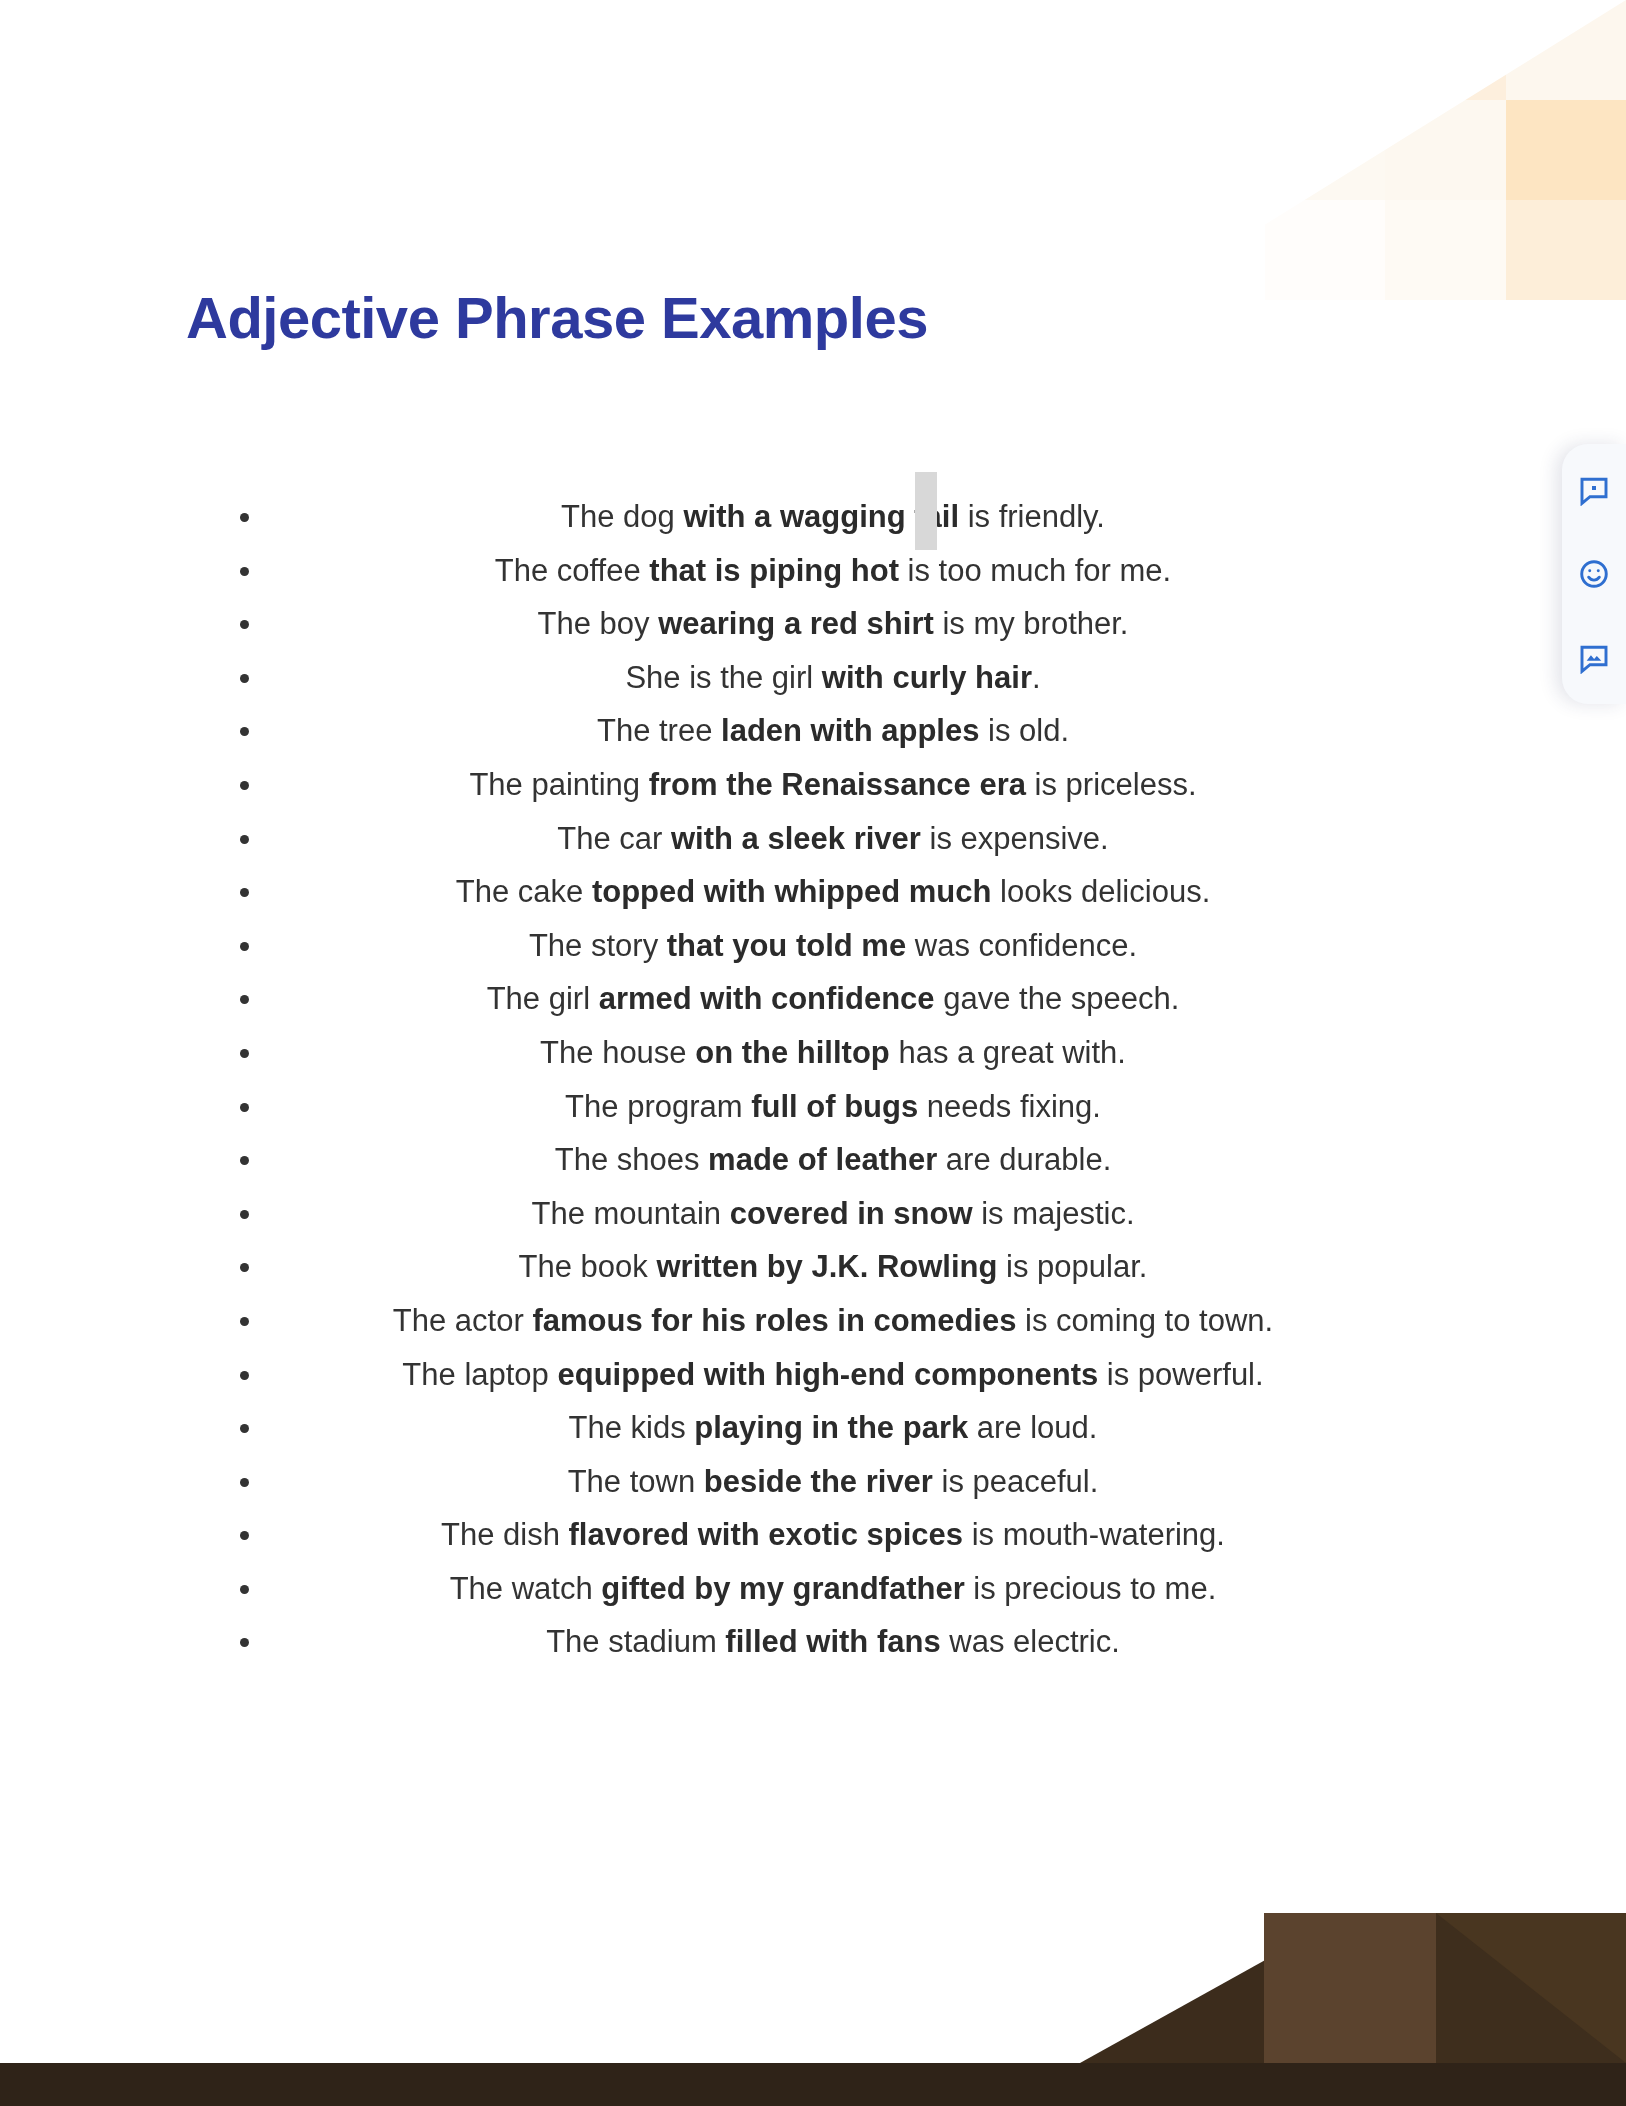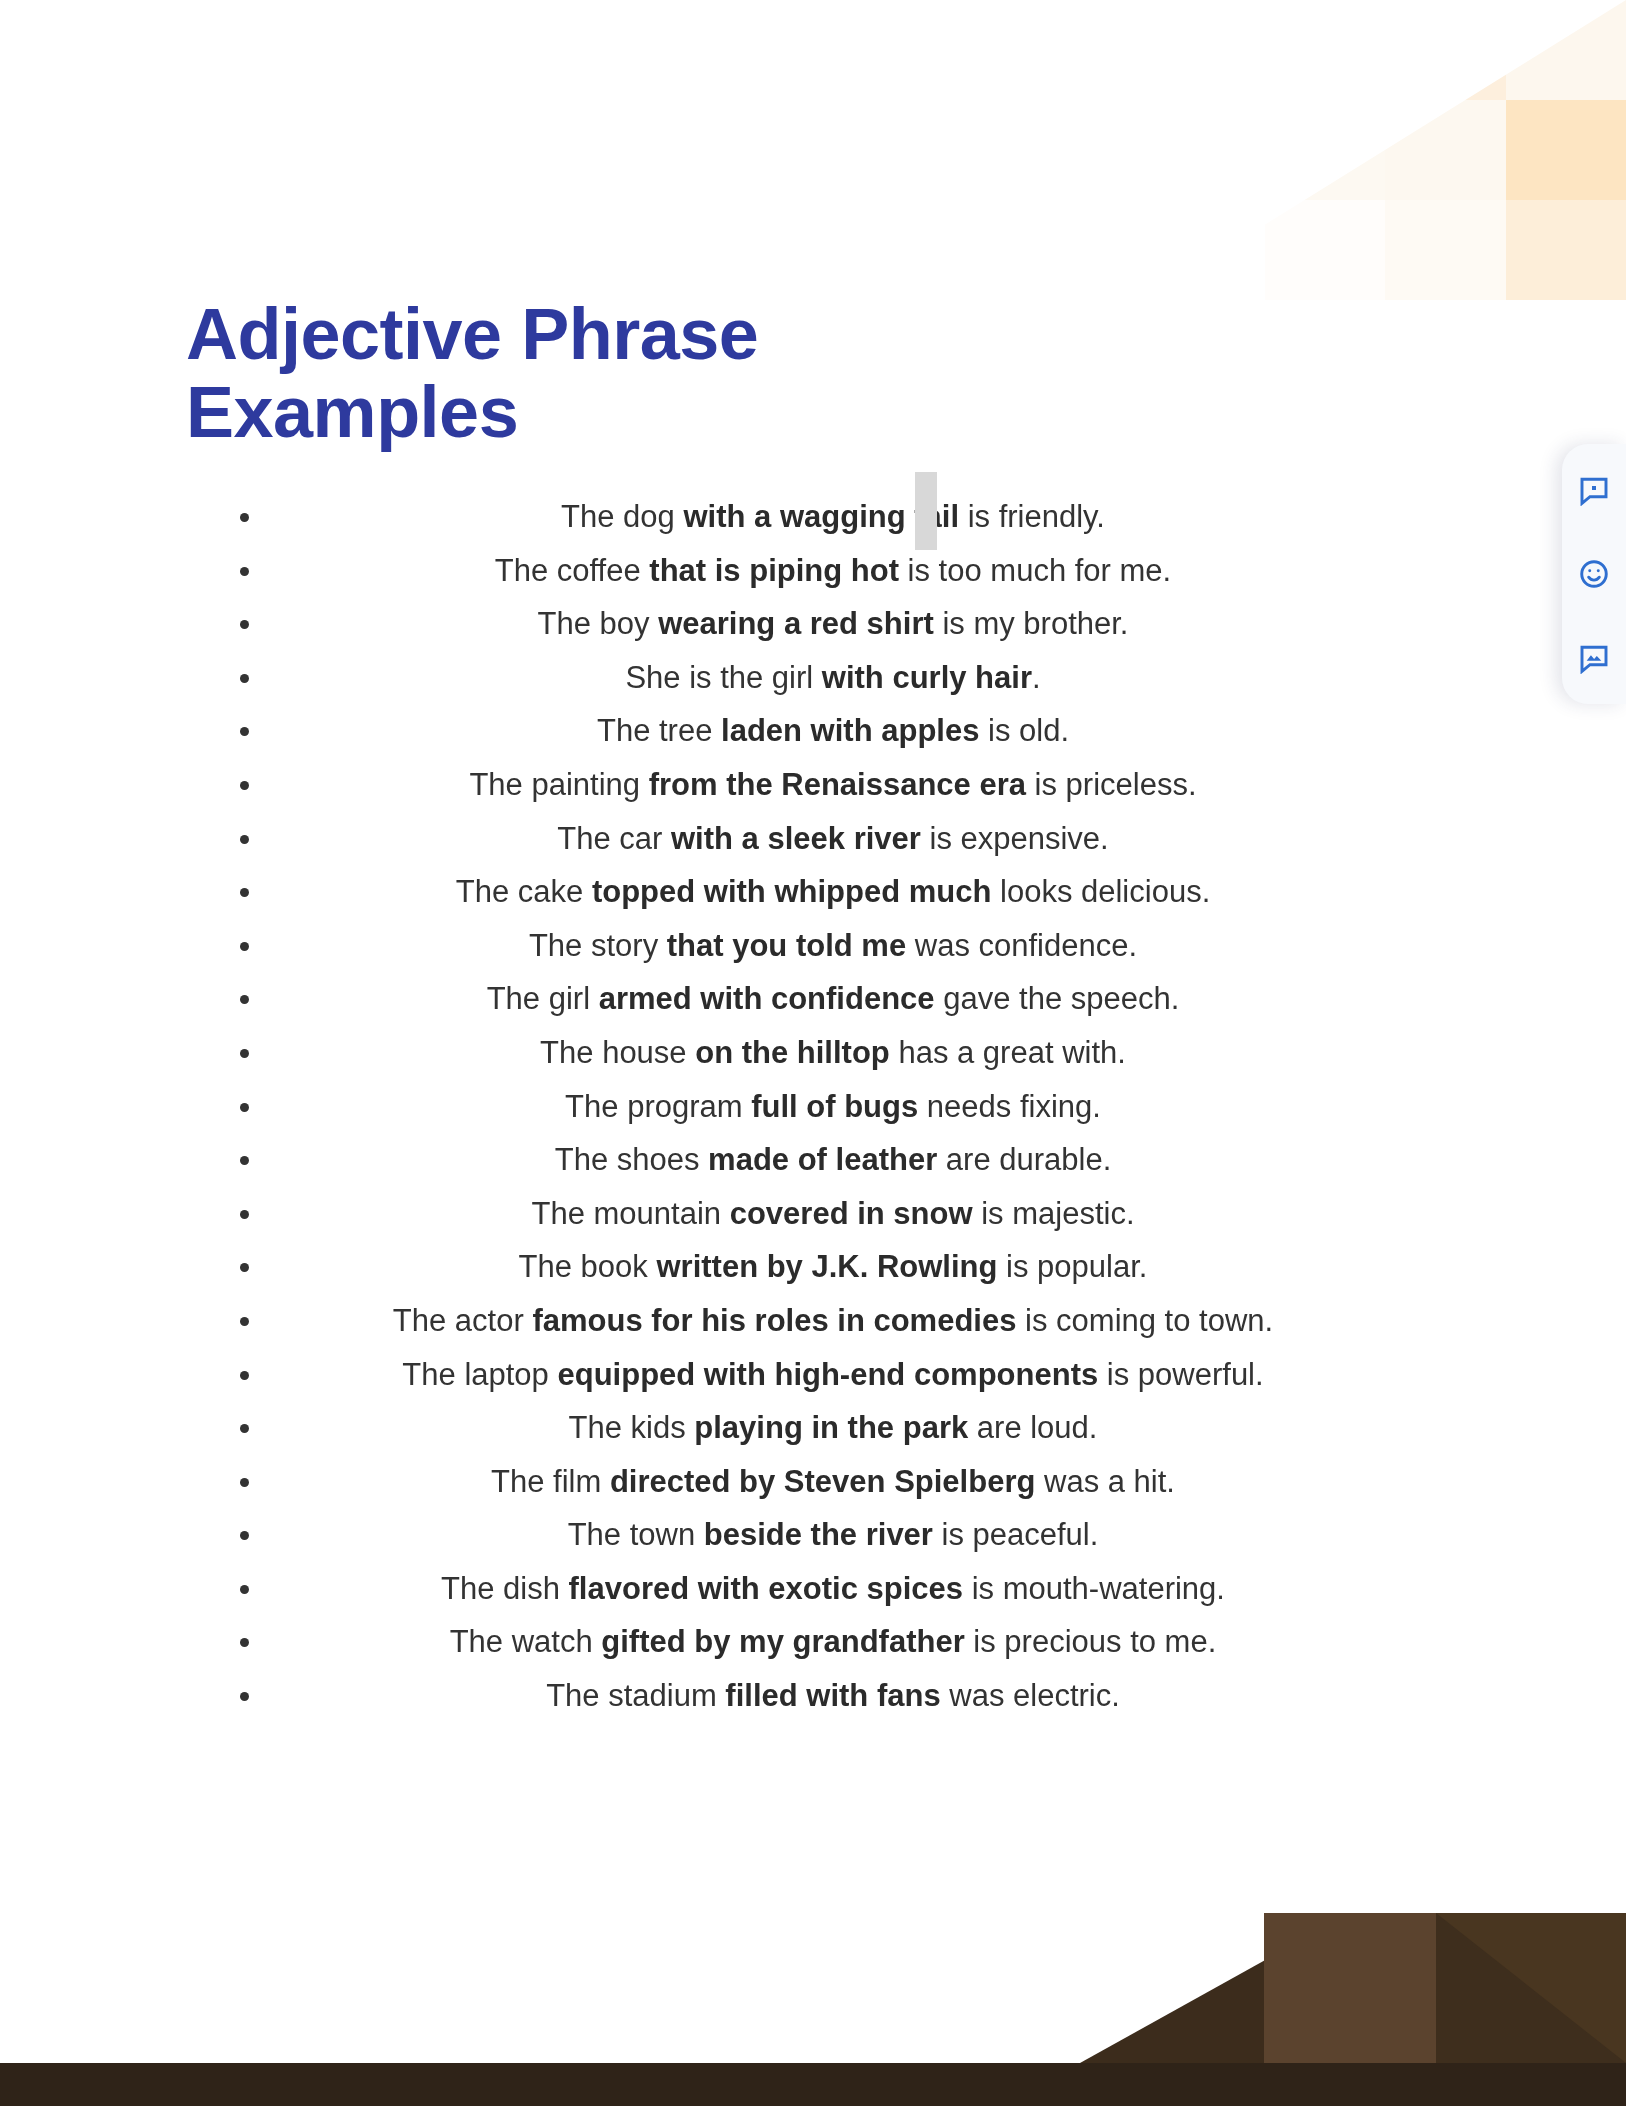--- a/index.html
+++ b/index.html
@@ -23,21 +23,21 @@
     display:grid;
     grid-template-columns: repeat(4, 1fr);
     grid-template-rows: repeat(3, 1fr);
   }
   #deco-top .cb i { display:block; }
 
   
   #page-title {
     position:absolute; left:186px; top:248px;
     width:820px;
-    font-size:72px; line-height:1.08;
+    font-size:58px; line-height:1.08;
     font-weight:bold;
     letter-spacing:-0.5px;
     color:#2e3a9e;
   }
 
   
   #examples-list {
     position:absolute; left:228px; top:490px;
     width:1150px;
     margin:0; padding:0; list-style:none;
@@ -149,21 +149,20 @@
     <li><span class="dot"></span><span>The story </span><b>that you told me</b><span> was confidence.</span></li>
     <li><span class="dot"></span><span>The girl </span><b>armed with confidence</b><span> gave the speech.</span></li>
     <li><span class="dot"></span><span>The house </span><b>on the hilltop</b><span> has a great with.</span></li>
     <li><span class="dot"></span><span>The program </span><b>full of bugs</b><span> needs fixing.</span></li>
     <li><span class="dot"></span><span>The shoes </span><b>made of leather</b><span> are durable.</span></li>
     <li><span class="dot"></span><span>The mountain </span><b>covered in snow</b><span> is majestic.</span></li>
     <li><span class="dot"></span><span>The book </span><b>written by J.K. Rowling</b><span> is popular.</span></li>
     <li><span class="dot"></span><span>The actor </span><b>famous for his roles in comedies</b><span> is coming to town.</span></li>
     <li><span class="dot"></span><span>The laptop </span><b>equipped with high-end components</b><span> is powerful.</span></li>
     <li><span class="dot"></span><span>The kids </span><b>playing in the park</b><span> are loud.</span></li>
-    <li><span class="dot"></span><span>The film </span><b>directed by Steven Spielberg</b><span> was a hit.</span></li>
     <li><span class="dot"></span><span>The town </span><b>beside the river</b><span> is peaceful.</span></li>
     <li><span class="dot"></span><span>The dish </span><b>flavored with exotic spices</b><span> is mouth-watering.</span></li>
     <li><span class="dot"></span><span>The watch </span><b>gifted by my grandfather</b><span> is precious to me.</span></li>
     <li><span class="dot"></span><span>The stadium </span><b>filled with fans</b><span> was electric.</span></li>
   </ul>
 
 <div id="text-cursor"></div>
 
 <div id="side-toolbar">
   <div class="tb-btn">

